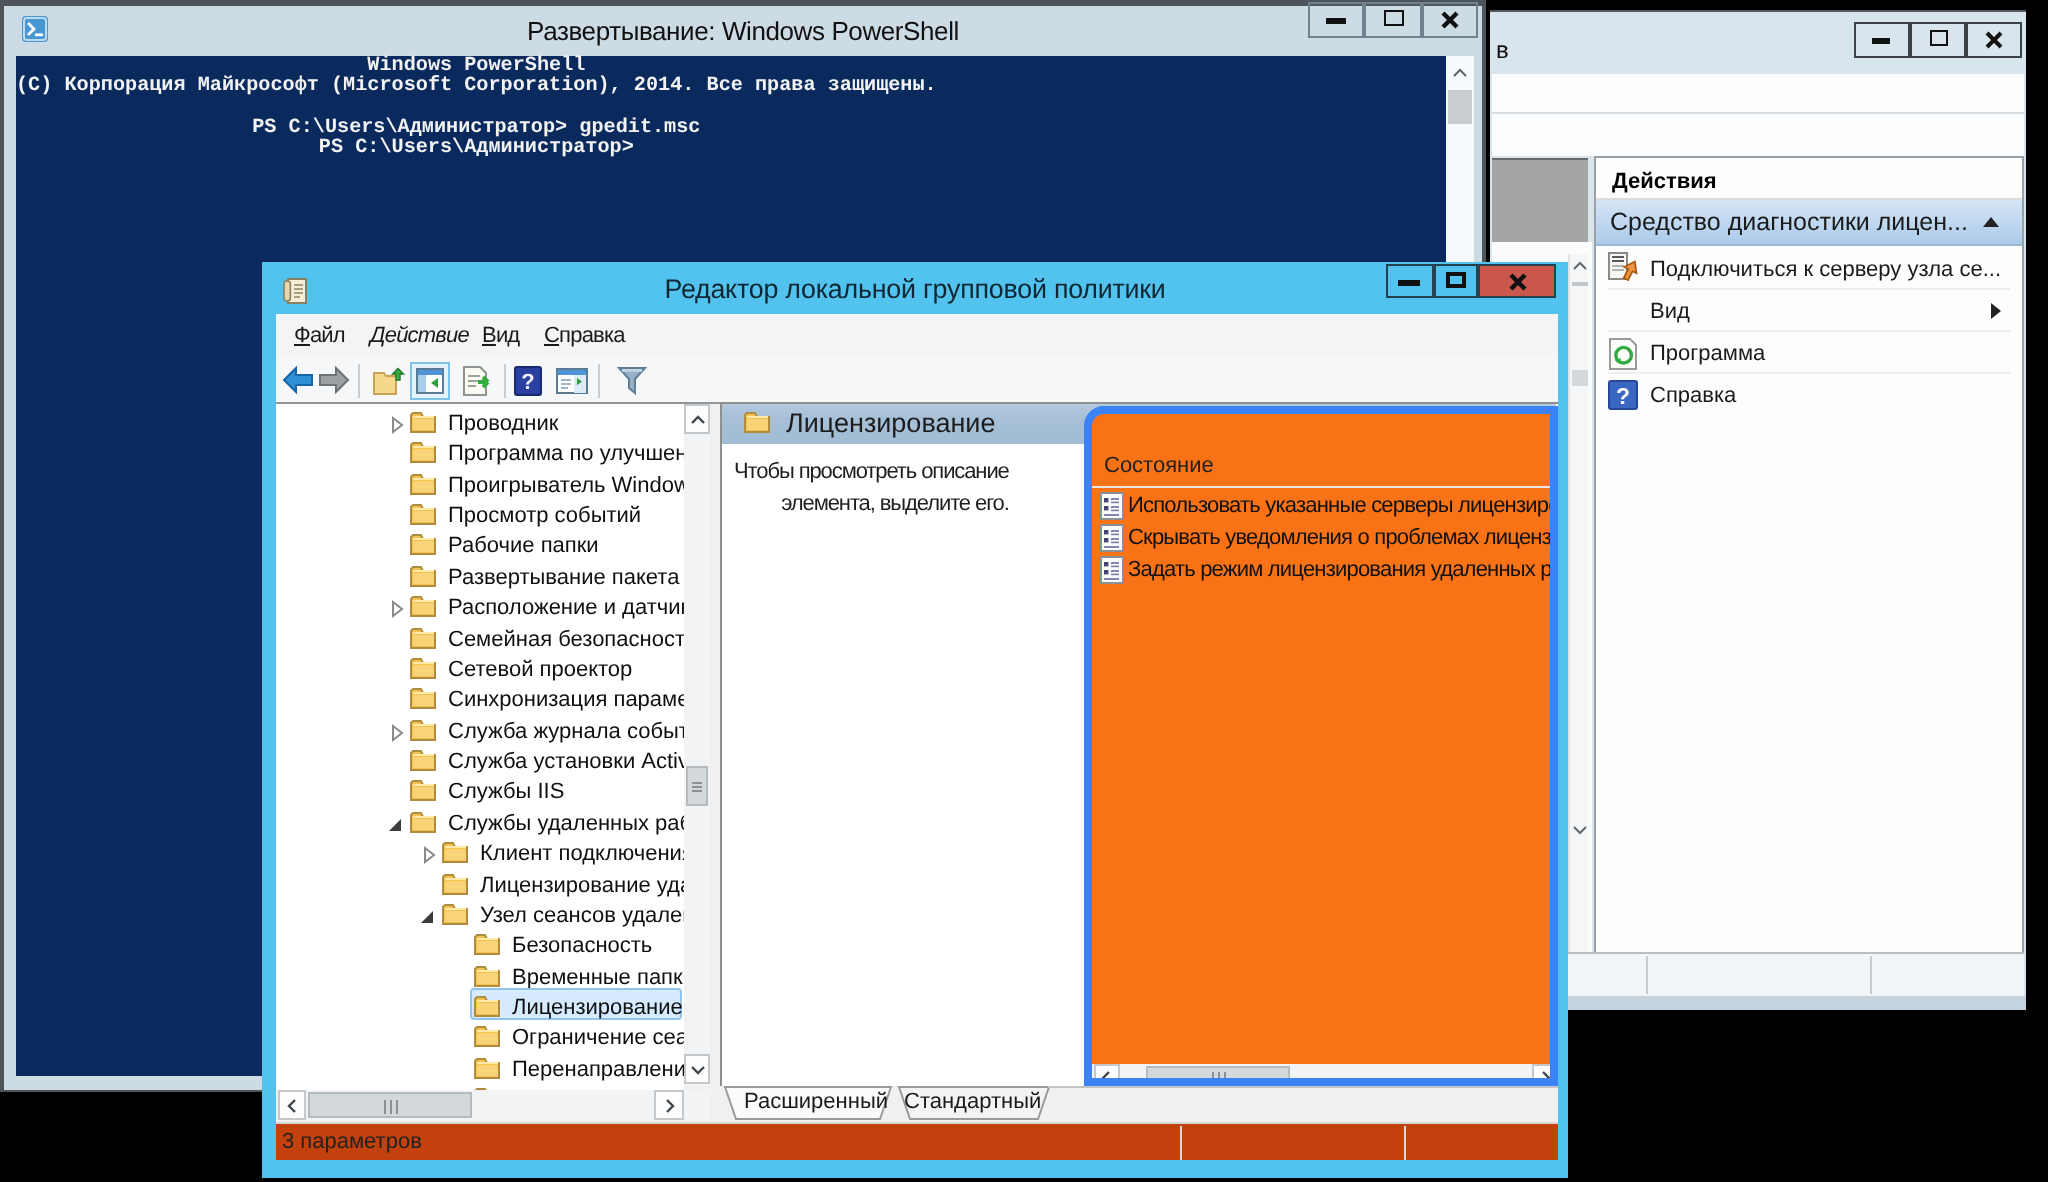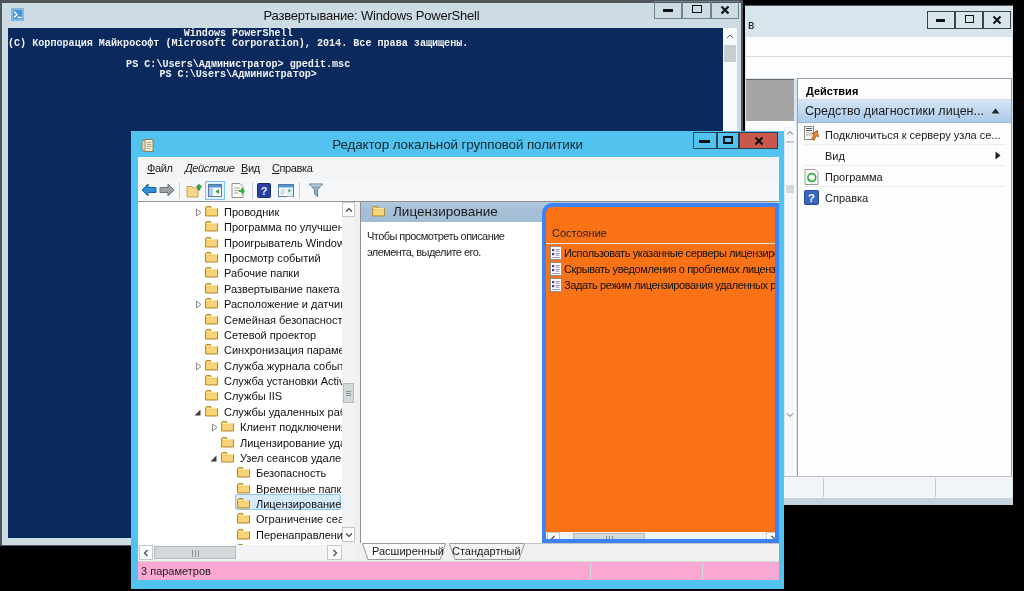--- a/index.html
+++ b/index.html
@@ -339,21 +339,21 @@
         <div class="a" style="left:2px;top:11px;width:5px;height:1px;background:#8a9094;"></div>
       </div>
     </div>
 
     <div class="a" id="rpane" style="left:222px;top:44px;width:419px;height:342px;background:#fff;overflow:hidden;border-left:1px solid #8f8f8f;border-top:1px solid #8f8f8f;box-sizing:border-box;">
       <div class="a" style="left:0;top:0;width:417px;height:20px;background:linear-gradient(180deg,#b3c9dc 0%,#a7c0d8 35%,#a1bcd4 100%);"></div>
       <svg class="a" style="left:11px;top:3px;" width="13" height="12" viewBox="0 0 13 12">
           <use href="#fold"></use>
         </svg>
       <div class="a tx" style="left:32px;top:2px;font-size:13.5px;color:#1d1d1d;">Лицензирование</div>
-      <div class="a tx" style="left:6px;top:26px;font-size:11px;letter-spacing:-0.55px;color:#1f1f1f;line-height:16px;">Чтобы просмотреть описание<br>элемента, выделите его.</div>
+      <div class="a tx" style="left:6px;top:26px;font-size:11px;letter-spacing:-0.55px;color:#1f1f1f;line-height:16px;text-align:right;">Чтобы просмотреть описание<br>элемента, выделите его.</div>
 
       <div class="a" id="lpanel" style="left:181px;top:1px;width:237px;height:340px;background:#f97316;border:4px solid #3b82f6;border-top-left-radius:10px;box-sizing:border-box;overflow:hidden;">
         <div class="a tx" style="left:6px;top:20px;font-size:11px;color:#222;">Состояние</div>
         <div class="a" style="left:0;top:36px;width:237px;height:1px;background:#e8e8e8;"></div>
         <svg class="a" style="left:4px;top:39px" width="12" height="14">
             <use href="#pgicon"></use>
           </svg>
         <div class="a tx" style="left:18px;top:40px;font-size:11px;letter-spacing:-0.4px;color:#111;">Использовать указанные серверы лицензирования уда</div>
         <svg class="a" style="left:4px;top:55px" width="12" height="14">
             <use href="#pgicon"></use>
@@ -400,19 +400,19 @@
       <svg class="a" style="left:194px;top:4px" width="6" height="8" viewBox="0 0 6 8">
           <path d="M1.5 1 L4.5 4 L1.5 7" stroke="#3f464b" stroke-width="1.2" fill="none"></path>
         </svg>
       <div class="a" style="left:16px;top:1px;width:82px;height:13px;background:#d3d8db;border:1px solid #b5babe;box-sizing:border-box;">
         <div class="a" style="left:37px;top:3px;width:1px;height:7px;background:#8a9094;"></div>
         <div class="a" style="left:40px;top:3px;width:1px;height:7px;background:#8a9094;"></div>
         <div class="a" style="left:43px;top:3px;width:1px;height:7px;background:#8a9094;"></div>
       </div>
     </div>
 
-    <div class="a" style="left:0;top:404px;width:756px;height:19px;background:#f9a8d4;border-top:1px solid #d7d7d7;box-sizing:border-box;">
+    <div class="a" style="left:0;top:404px;width:756px;height:19px;background:#c2410c;border-top:1px solid #d7d7d7;box-sizing:border-box;">
       <div class="a tx" style="left:3px;top:3px;font-size:11px;color:#222;">3 параметров</div>
       <div class="a" style="left:452px;top:1px;width:1px;height:17px;background:#d7d7d7;"></div>
       <div class="a" style="left:564px;top:1px;width:1px;height:17px;background:#d7d7d7;"></div>
     </div>
   </div>
 </div>
 
 </body></html>

